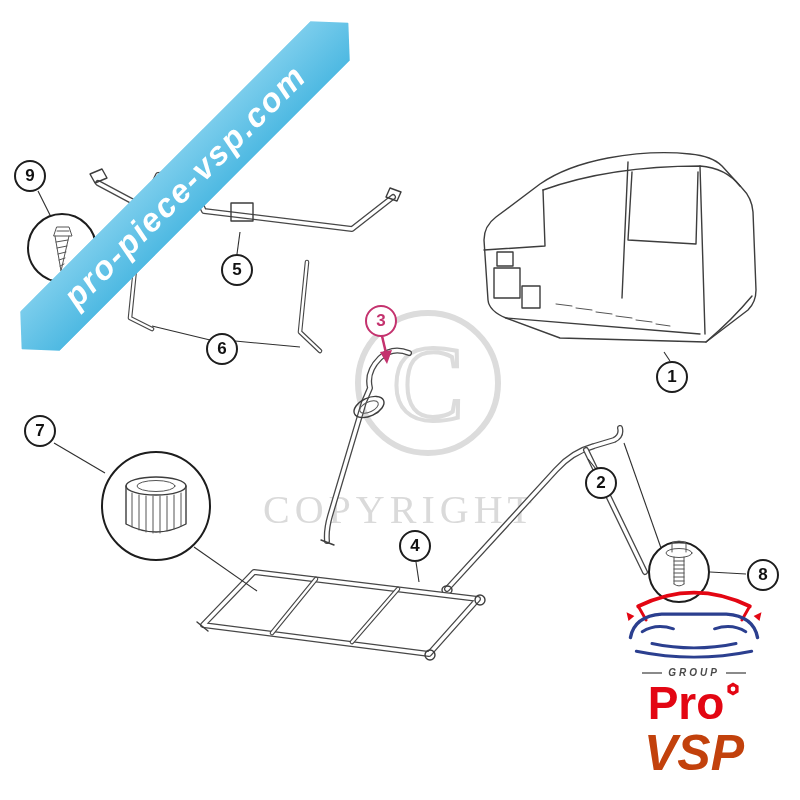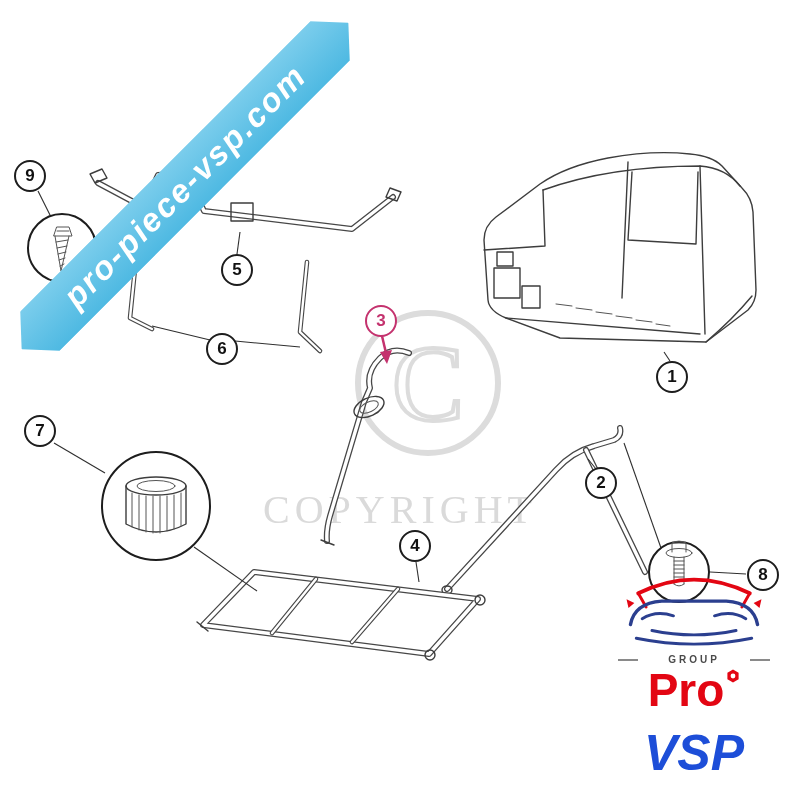--- a/index.html
+++ b/index.html
@@ -46,27 +46,27 @@
   .ribbon span{
     color:#fff;font-weight:bold;font-style:italic;font-size:33px;letter-spacing:2px;
     white-space:nowrap;
   }
   
   .logo{
     position:absolute;right:30px;bottom:22px;width:152px;z-index:5;
     text-align:center;line-height:1;
   }
   .logo .group-row{
-    display:flex;align-items:center;justify-content:space-between;gap:6px;margin:2px 0 2px 0;
+    display:flex;align-items:center;justify-content:center;gap:6px;margin:2px 0 2px 0;font-style:italic;
   }
   .logo .dash{width:20px;height:0;border-top:2px solid #8a8a8a;}
   .logo .group-label{font-size:10px;letter-spacing:3px;color:#4a4a4a;font-weight:bold;}
   .logo .pro-row{display:flex;align-items:flex-start;justify-content:center;gap:2px;}
   .logo .pro{color:#e30613;font-weight:bold;font-size:46px;}
-  .logo .vsp{color:#1d4ed8;font-weight:bold;font-style:italic;font-size:50px;margin-top:15px;}
+  .logo .vsp{color:#c2410c;font-weight:bold;font-style:italic;font-size:50px;margin-top:2px;}
   .logo .nut{margin-top:2px;}
 </style>
 </head>
 <body>
 
 <div class="canvas">
 
   <div class="wm">
     <span class="wm-left">COPYRIGHT</span>
   </div>

